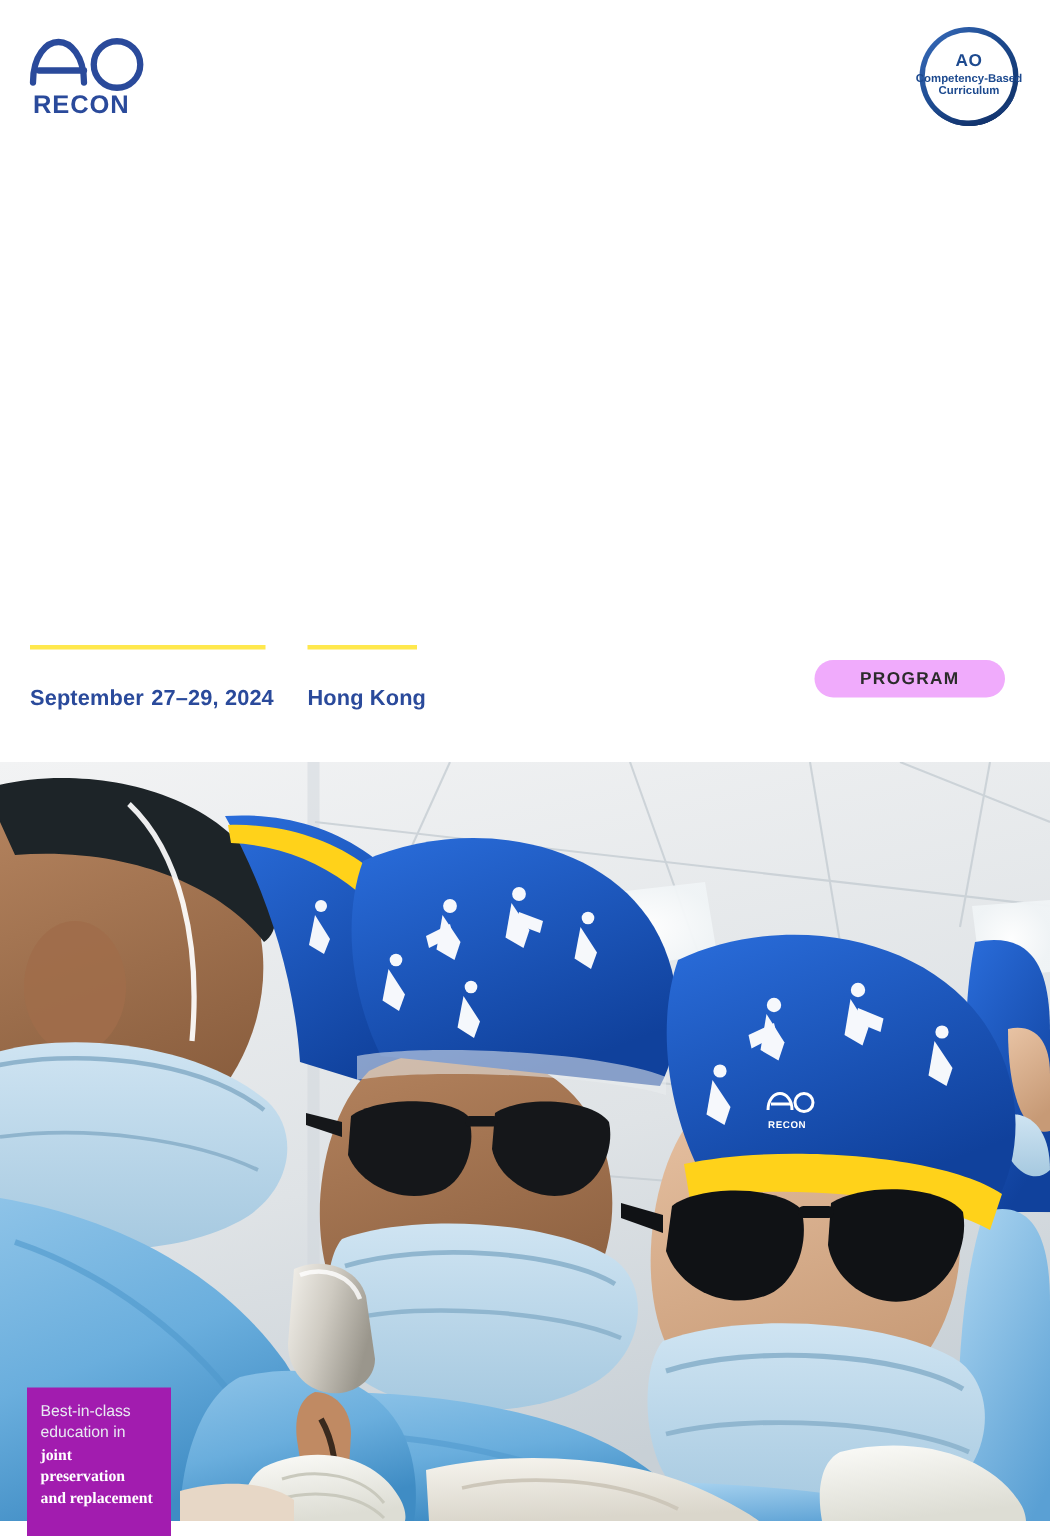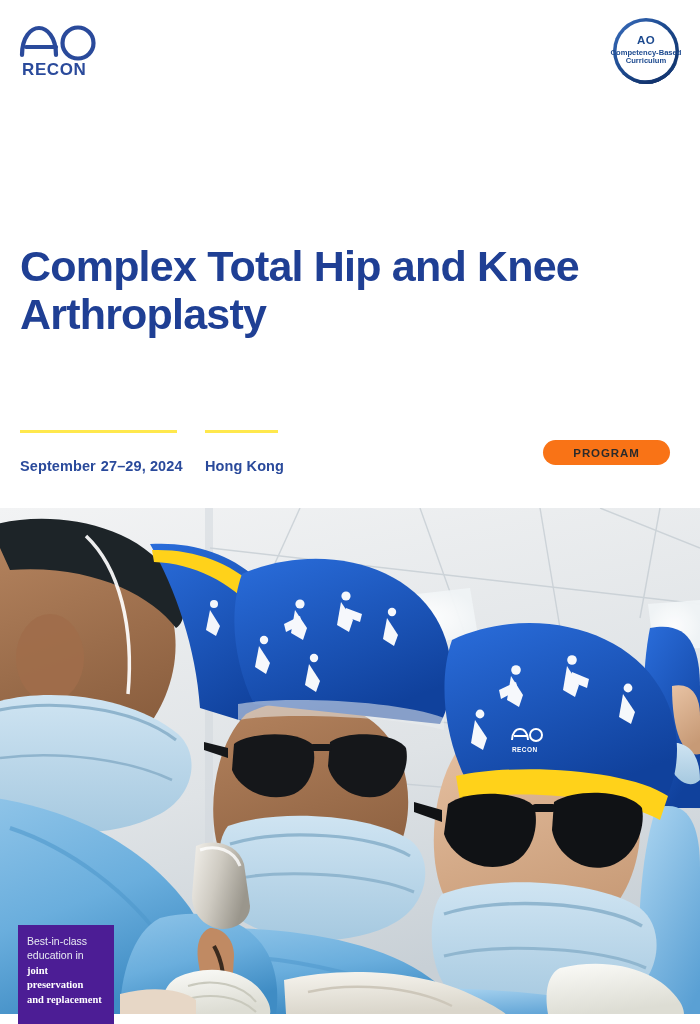--- a/index.html
+++ b/index.html
@@ -48,38 +48,38 @@
     margin-top:25px;
     font-size:14.5px; font-weight:700; color:#2a4a9b;
     letter-spacing:0.1px; white-space:nowrap;
   }
   .meta-text .sep { display:inline-block; width:5px; }
 
   
   .program-btn {
     position:absolute; left:543px; top:440px;
     width:127px; height:25px;
-    background:#f97316; border:none; border-radius:13px;
+    background:#f0abfc; border:none; border-radius:13px;
     color:#2b2b2b; font-family:"Liberation Sans", sans-serif;
     font-size:11.5px; font-weight:700; letter-spacing:0.9px;
     cursor:pointer; display:flex; align-items:center; justify-content:center;
   }
 
   
   .hero {
     position:absolute; left:0; top:508px; width:700px; height:506px;
     overflow:hidden; background:#9fb8cf;
   }
   .hero svg { display:block; width:700px; height:506px; }
 
   
   .caption-box {
     position:absolute; left:18px; top:925px;
     width:96px; height:99px;
-    background:#4c1d95;
+    background:#a21caf;
     padding:10px 9px 0 9px;
     color:#ffffff;
   }
   .caption-light {
     font-size:10.5px; font-weight:400; line-height:1.33;
     color:#e8eaf2;
   }
   .caption-bold {
     font-size:10.5px; font-weight:700; line-height:1.33;
     color:#ffffff; margin-top:1px;font-family:Liberation Serif, serif;
@@ -127,21 +127,20 @@
         </g>
         <text x="42" y="30" text-anchor="middle" font-family="Liberation Sans, sans-serif" font-size="11.5" font-weight="700" fill="#1d4a8f" letter-spacing="0.4">AO</text>
         <text x="42" y="40.5" text-anchor="middle" font-family="Liberation Sans, sans-serif" font-size="7.6" font-weight="700" fill="#1d4a8f">Competency-Based</text>
         <text x="42" y="48.5" text-anchor="middle" font-family="Liberation Sans, sans-serif" font-size="7.6" font-weight="700" fill="#1d4a8f">Curriculum</text>
       </svg>
     </div>
 
   </div>
 
   <div class="title-block">
-    <div class="title-line2">Complex Total Hip and Knee Arthroplasty</div>
   </div>
 
   <div class="meta-row">
 
     <div class="meta-group dates">
       <div class="meta-bar"></div>
       <div class="meta-text">
         <span>September</span><span class="sep"></span><span>27–29, 2024</span>
       </div>
     </div>

